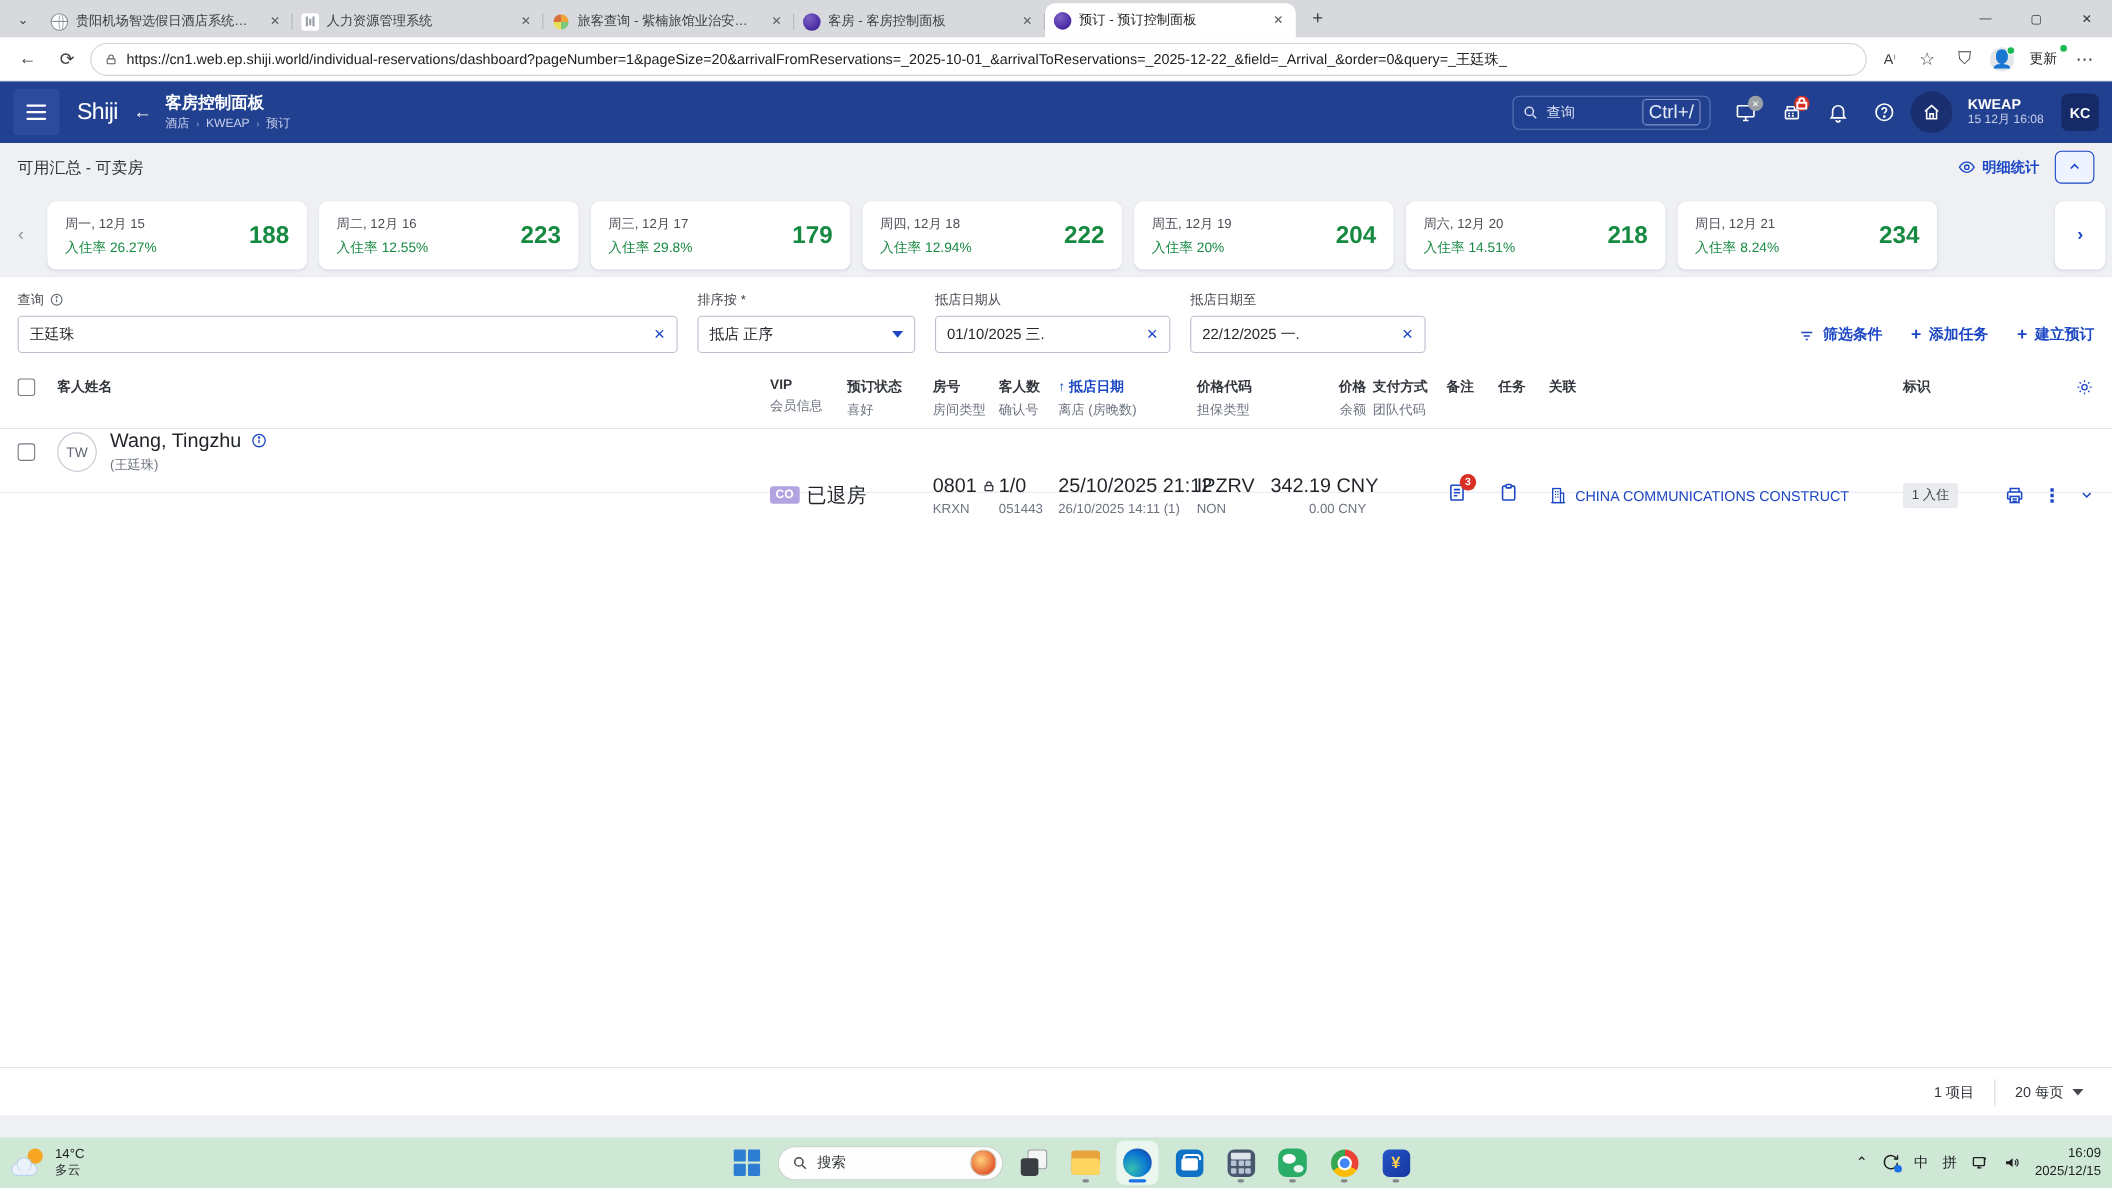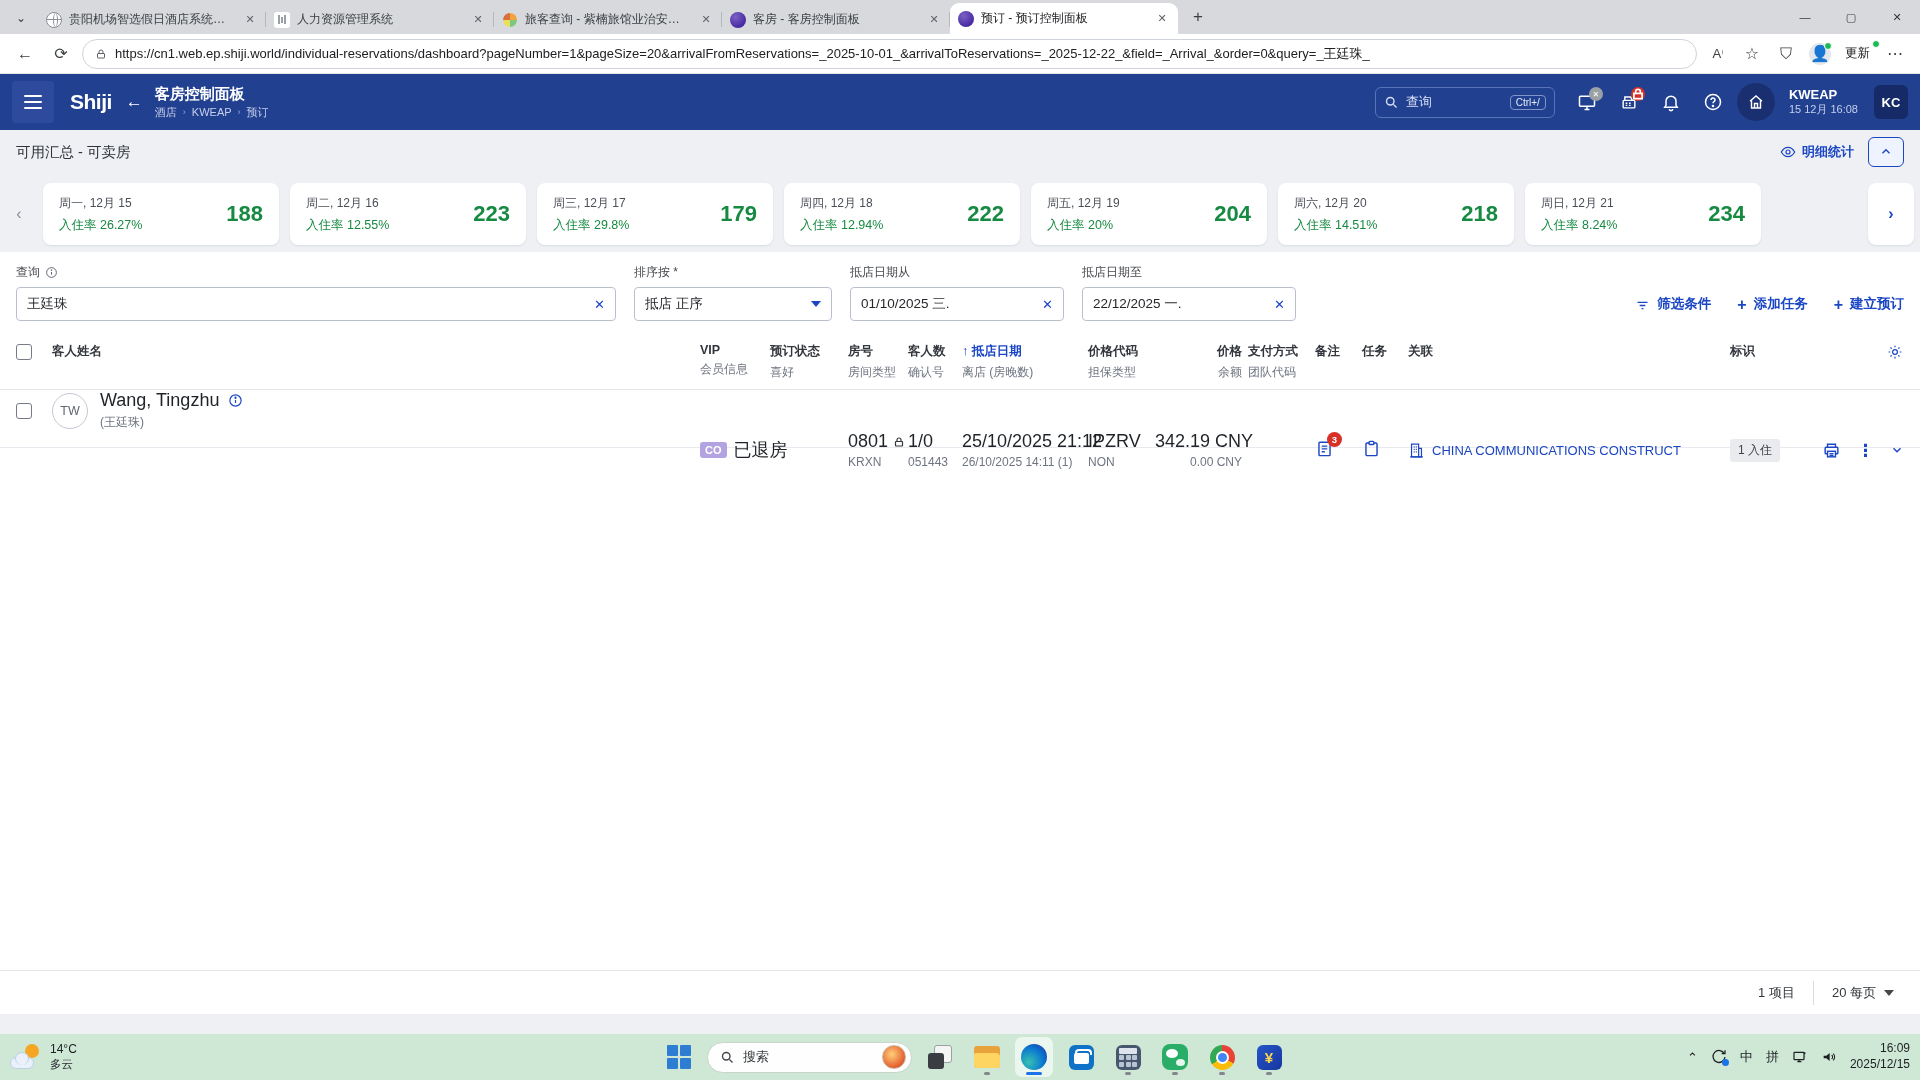--- a/index.html
+++ b/index.html
@@ -35,30 +35,30 @@
   .url-right{display:flex;align-items:center;gap:4px}
   .avatar-mini{width:22px;height:22px;border-radius:50%;background:#e3e6ea;display:flex;align-items:center;justify-content:center;position:relative;color:#7a7f87}
   .gdot{position:absolute;width:8px;height:8px;border-radius:50%;background:#1db954;border:1.5px solid #fff;right:-1px;top:-1px}
   .update-btn{font-size:12.5px;color:#202124;padding:0 6px;position:relative;cursor:pointer}
   .update-btn .gdot{right:-4px;top:-5px}
 
   
   .appheader{height:56px;background:#21408f;display:flex;align-items:center;padding:0 12px;color:#fff;flex:none}
   .burger{width:42px;height:42px;background:#2d4a9c;border-radius:4px;display:flex;flex-direction:column;align-items:center;justify-content:center;gap:4px;cursor:pointer;flex:none}
   .burger i{display:block;width:18px;height:2px;background:#fff;border-radius:1px}
-  .brand{font-size:21px;font-weight:bold;letter-spacing:-.5px;margin:0 14px 0 16px;cursor:pointer}
+  .brand{font-size:21px;font-weight:normal;letter-spacing:-.5px;margin:0 14px 0 16px;cursor:pointer}
   .backarrow{font-size:17px;margin-right:12px;cursor:pointer}
   .titleblock{line-height:1.25}
   .page-title{font-size:15px;font-weight:bold}
   .breadcrumb{font-size:11px;color:#c6cfec;display:flex;gap:6px;align-items:center;margin-top:2px}
   .breadcrumb .sep{font-size:9px;color:#9fabd4}
   .hd-right{margin-left:auto;display:flex;align-items:center;gap:6px}
   .hsearch{width:180px;height:31px;border:1px solid #5a74b8;border-radius:6px;display:flex;align-items:center;padding:0 8px;gap:7px;font-size:13px;color:#d7def5;cursor:text;margin-right:8px}
   .hsearch .ph{flex:1}
-  .kbd{border:1px solid #8194c8;border-radius:4px;padding:1px 5px;font-size:10px;color:#e6ebfb}
+  .kbd{border:1px solid #8194c8;border-radius:4px;padding:1px 5px;font-size:17px;color:#e6ebfb}
   .hicon{width:36px;height:34px;display:flex;align-items:center;justify-content:center;position:relative;cursor:pointer}
   .hicon svg{width:20px;height:20px}
   .mini-badge{position:absolute;top:2px;right:2px;width:14px;height:14px;border-radius:50%;display:flex;align-items:center;justify-content:center;font-size:8px;color:#fff}
   .badge-gray{background:#9aa0a6}
   .badge-red{background:#d93025}
   .home-circle{width:38px;height:38px;border-radius:50%;background:#1a2f70;display:flex;align-items:center;justify-content:center;cursor:pointer}
   .home-circle svg{width:18px;height:18px}
   .prop{line-height:1.25;margin:0 10px 0 8px;cursor:pointer}
   .prop .code{font-size:13px;font-weight:bold}
   .prop .time{font-size:11px;color:#c6cfec}

